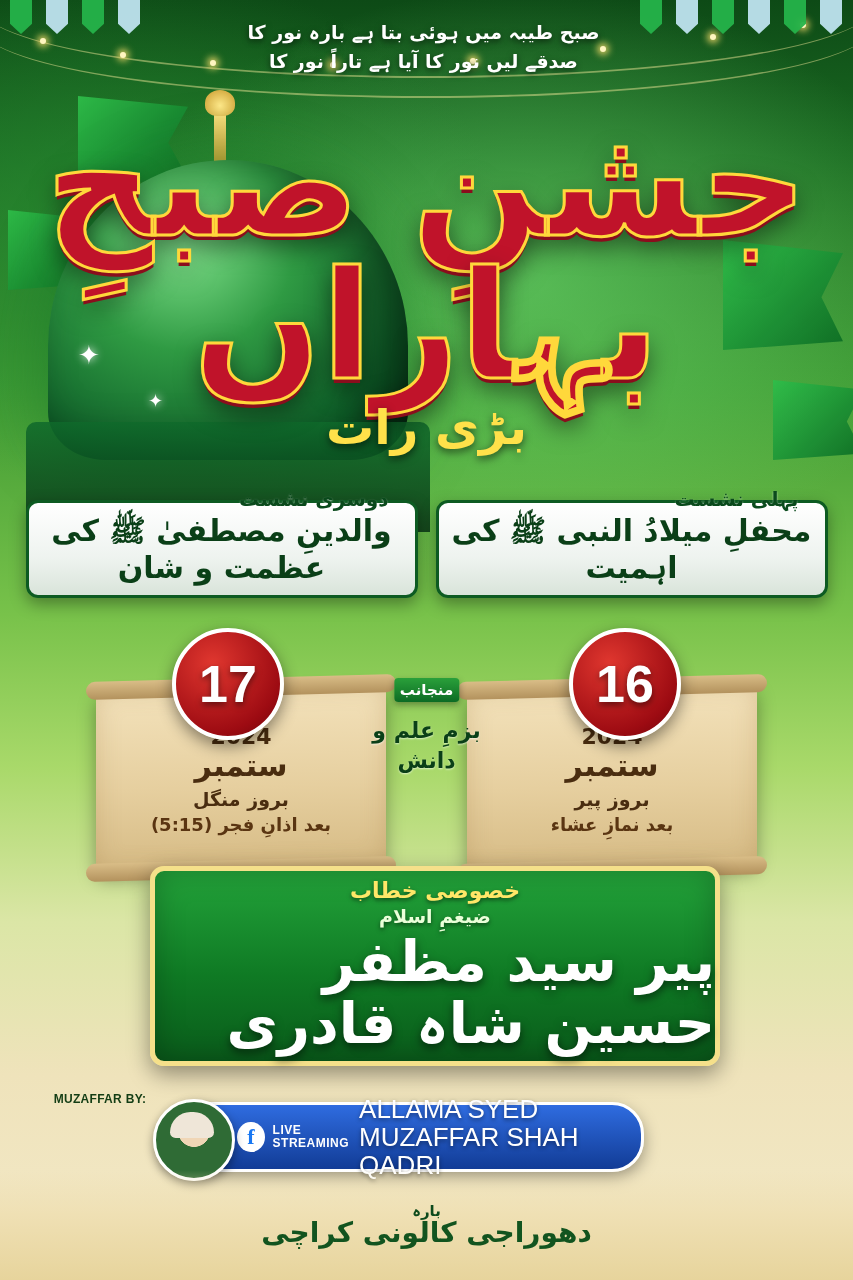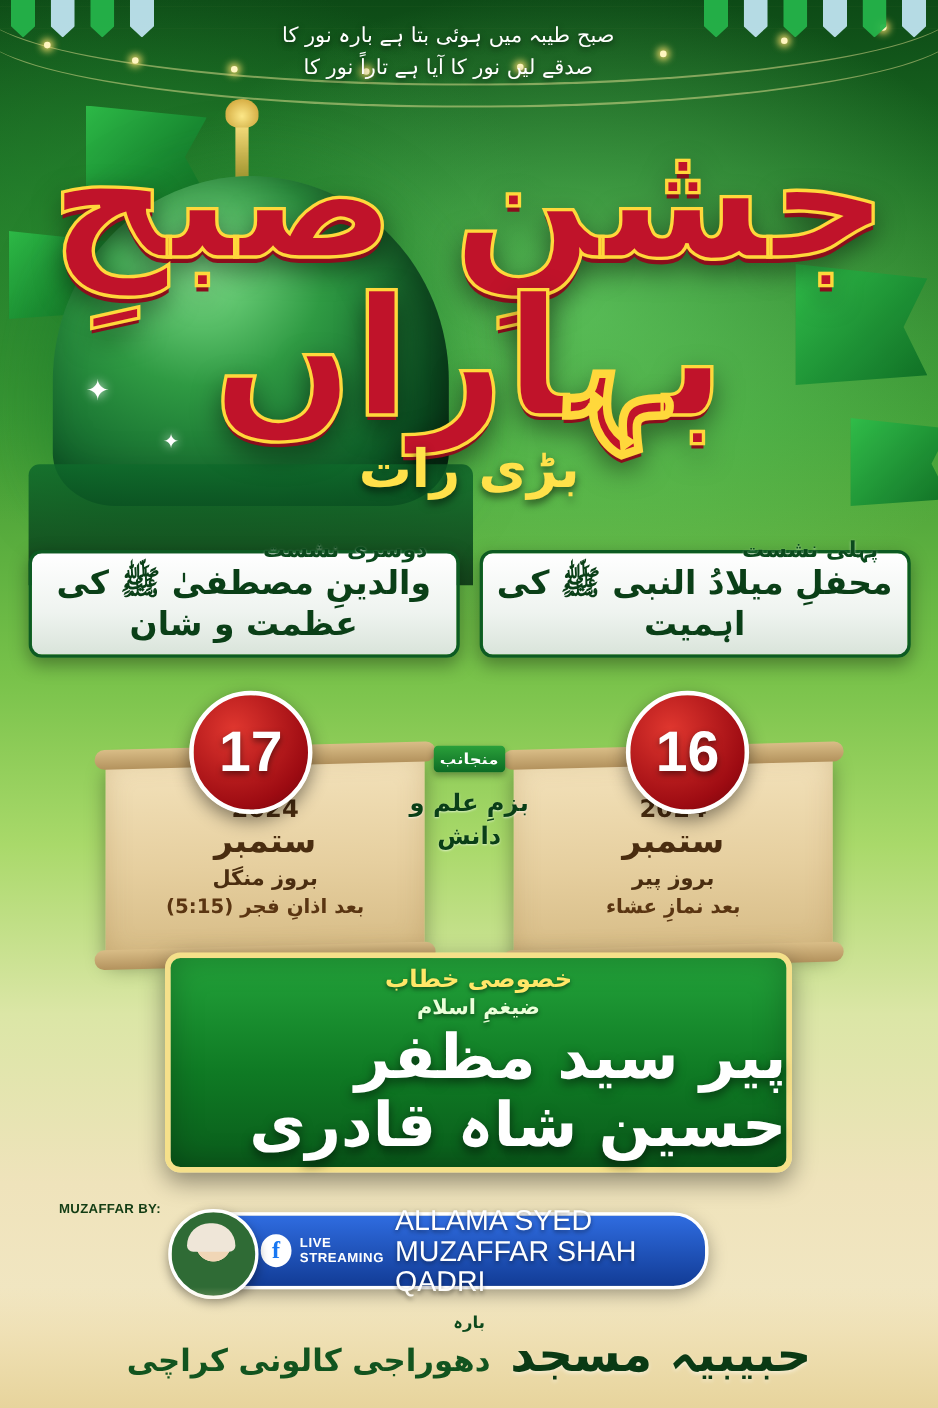--- a/index.html
+++ b/index.html
@@ -57,23 +57,24 @@
   }
   .greenflag{
     position:absolute;background:linear-gradient(135deg,#2fbf4a,#0c6b24);
     clip-path:polygon(0 0,100% 12%,82% 52%,100% 92%,0 100%);
     opacity:.92;filter:drop-shadow(0 3px 6px rgba(0,0,0,.35));
   }
   .sparkle{position:absolute;color:#fff;text-shadow:0 0 10px #fff;}
   
   .couplet{
     position:absolute;top:18px;left:0;width:815px;text-align:center;
-    direction:rtl;color:#ffffff;font-weight:normal;
+    direction:rtl;color:#ffffff;font-weight:bold;
     text-shadow:0 2px 6px rgba(0,0,0,.6);
     line-height:1.55;
+    padding-left:16px;
   }
   .couplet div{font-size:19px;letter-spacing:.3px;}
   
   .title-block{
     position:absolute;top:112px;left:0;width:853px;text-align:center;direction:rtl;
   }
   .title-main{
     font-size:150px;line-height:.95;font-weight:bold;
     color:#c0132a;
     -webkit-text-stroke:3px #ffd83b;
@@ -350,18 +351,17 @@
     </div>
     <div class="live-name">
       <div>ALLAMA SYED</div>
       <div>MUZAFFAR SHAH QADRI</div>
     </div>
   </div>
 
   <div class="footer">
     <div class="footer-tag urdu">بارہ</div>
     <div style="display:flex;flex-direction:row;align-items:baseline;gap:18px;direction:rtl;">
-      <div class="footer-name urdu">حبیبیہ مسجد</div>
       <div class="footer-loc urdu">دھوراجی کالونی کراچی</div>
     </div>
   </div>
 
 </div>
 
 </body></html>

